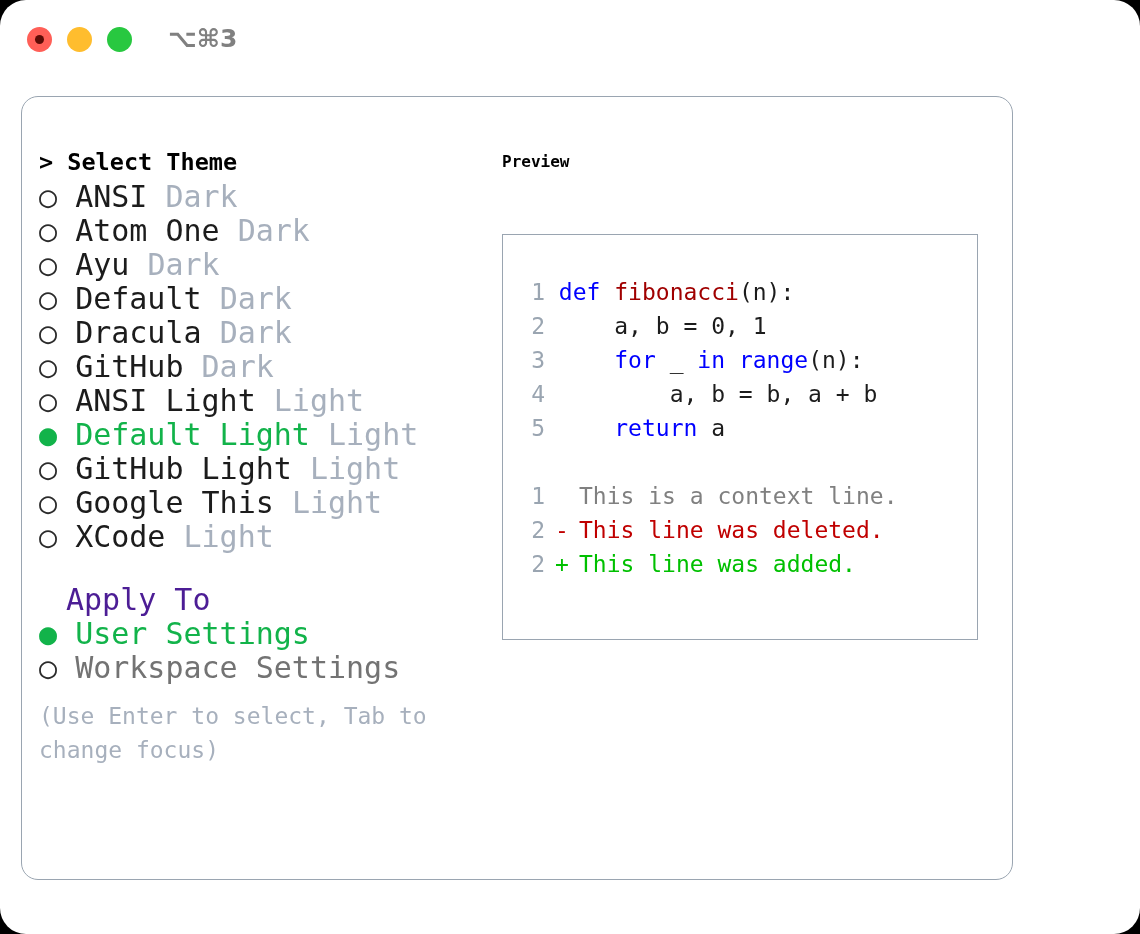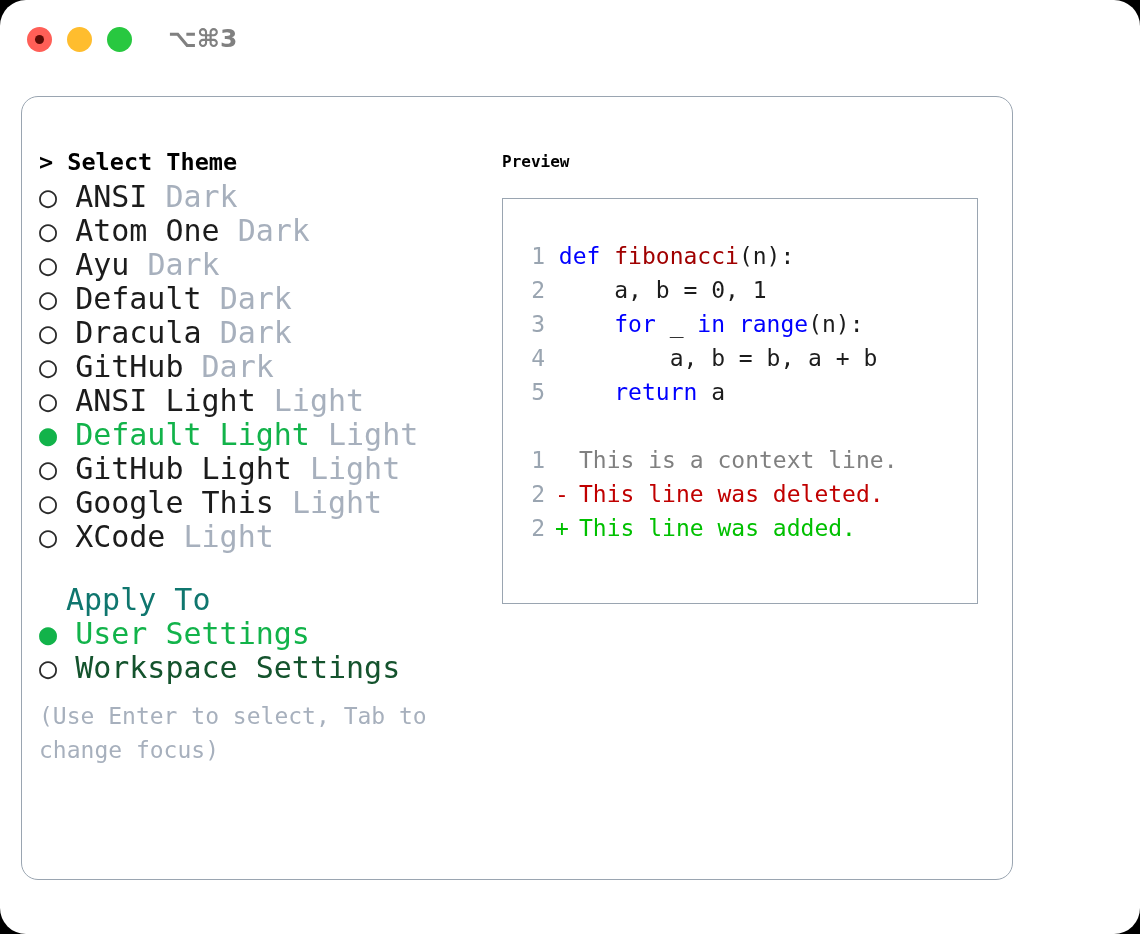--- a/index.html
+++ b/index.html
@@ -100,26 +100,26 @@
   .theme-row .marker { color: #2b2b2b; }
   .theme-row .label  { color: #1c1c1c; }
   .theme-row .variant{ color: #a7b0bd; }
 
   .theme-row.selected .marker,
   .theme-row.selected .label { color: #12b34a; }
   .theme-row.selected .variant { color: #a7b0bd; }
 
   #apply-section { margin-top: 16px; }
   #apply-to-header {
-    color: #0f766e;
+    color: #4c1d95;
     padding-left: 27px;
     margin-top: 29px;
   }
   .apply-row .marker { color: #2b2b2b; }
-  .apply-row .label  { color: #14532d; }
+  .apply-row .label  { color: #737373; }
   .apply-row.selected .marker,
   .apply-row.selected .label { color: #12b34a; }
 
   #hint-text {
     margin-top: 14px;
     color: #a7b0bd;
     font-family: "DejaVu Sans Mono", monospace;
     font-size: 23px;
     line-height: 34px;
     width: 410px;
@@ -134,21 +134,21 @@
     width: 500px;
   }
   #preview-header {
     font-family: "DejaVu Sans Mono", monospace;
     font-size: 16px;
     font-weight: bold;
     color: #000000;
     line-height: 36px;
   }
   #preview-box {
-    margin-top: 18px;
+    margin-top: 54px;
     width: 476px;
     height: 406px;
     border: 1px solid #9aa5b1;
     box-sizing: border-box;
     background: #ffffff;
     position: relative;
   }
   #code-area {
     position: absolute;
     left: 16px;

